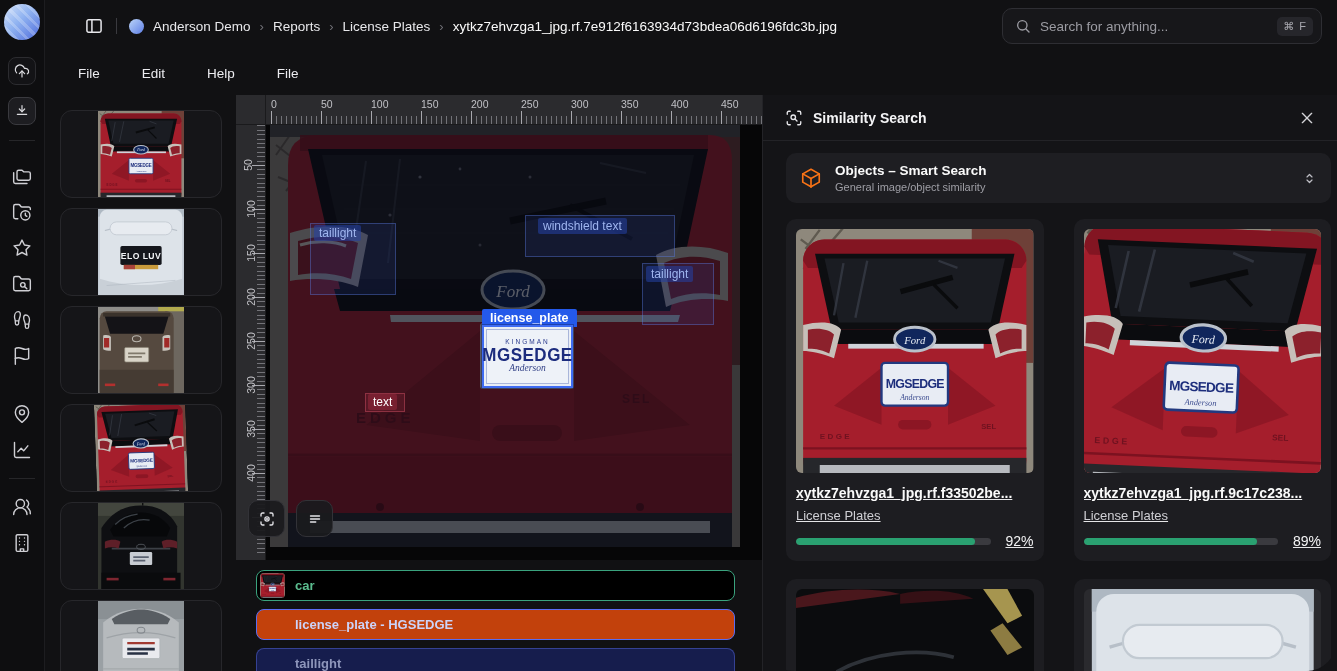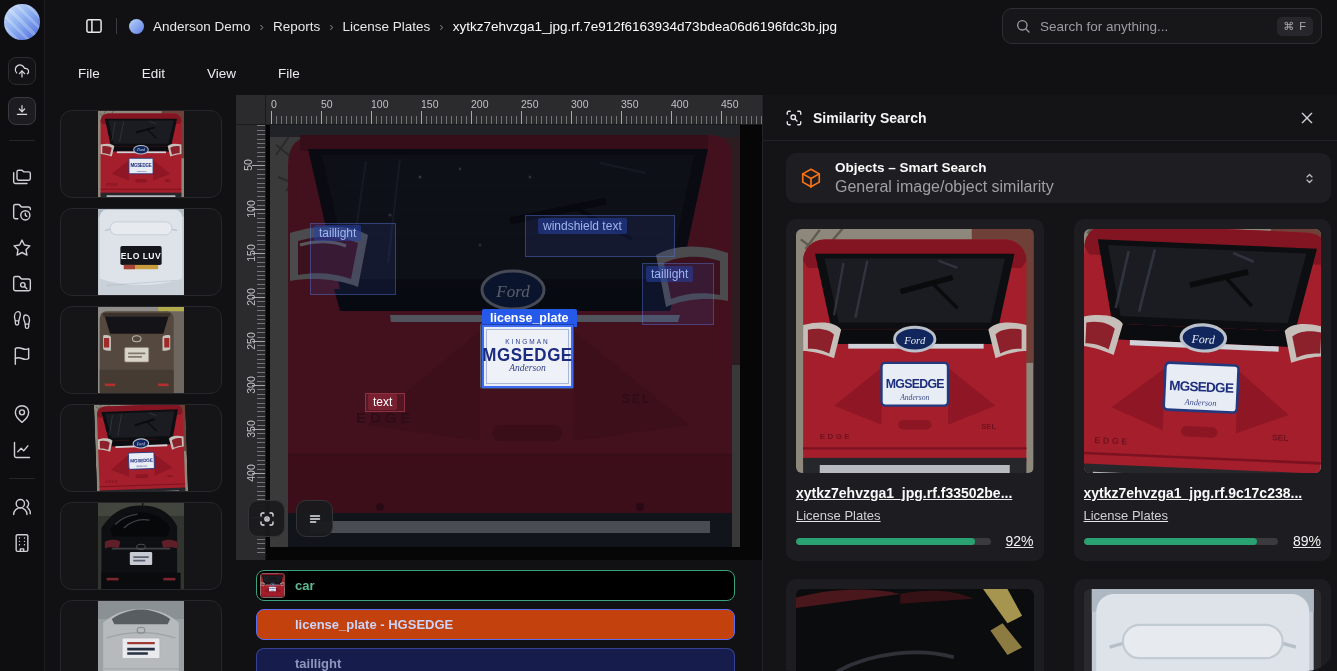--- a/index.html
+++ b/index.html
@@ -103,21 +103,21 @@
 
   
   .right-panel { position:absolute; left:762px; top:95px; right:0; bottom:0; background:#141417; border-left:1px solid #232327; }
   .sim-header { position:absolute; left:0; right:0; top:0; height:46px; display:flex; align-items:center; gap:10px; padding:0 22px; border-bottom:1px solid #232327; }
   .sim-title { font-size:14px; font-weight:bold; color:#f4f4f6; flex:1; }
   .close-btn { color:#d4d4d8; display:flex; cursor:pointer; }
   .sim-body { position:absolute; left:0; right:0; top:47px; bottom:0; padding:11px 6px 0 23px; overflow:hidden;border-radius:31px; }
   .mode-select { height:50px; background:#1e1e22; border-radius:10px; display:flex; align-items:center; gap:13px; padding:0 14px; cursor:pointer; }
   .mode-text { flex:1; }
   .mode-title { font-size:13.5px; font-weight:bold; color:#fafafa; }
-  .mode-sub { font-size:16px; color:#9f9fa6; margin-top:3px; }
+  .mode-sub { font-size:11px; color:#9f9fa6; margin-top:3px; }
   .chev { color:#bdbdc3; display:flex; }
   .results-grid { margin-top:16px; display:grid; grid-template-columns:1fr 1fr; column-gap:30px; row-gap:18px; }
   .result-card { background:#1d1d21; border-radius:10px; padding:10px 10px 12px; cursor:pointer;text-decoration:underline; }
   .card-img { height:244px; border-radius:6px; overflow:hidden; background:#2a2a2e; }
   .card-img svg { display:block; width:100%; height:100%; }
   .rot { width:100%; height:100%; transform:rotate(2.5deg) scale(1.1); }
   .card-title { margin-top:12px; font-size:14px; font-weight:bold; color:#fafafa; white-space:nowrap; overflow:hidden; }
   .card-sub { margin-top:7px; font-size:13px; color:#cfcfd4; }
   .progress-row { margin-top:10px; display:flex; align-items:center; gap:10px; }
   .track { flex:1; height:7px; border-radius:99px; background:#3a3a3f; overflow:hidden; }
@@ -354,21 +354,21 @@
           <path d="m16.5 16.5 4.5 4.5"></path>
         </svg>
       <input type="text" placeholder="Search for anything..." style="">
       <span class="kbd">⌘ F</span>
     </div>
   </header>
 
   <nav class="menu-row">
     <span class="menu-item">File</span>
     <span class="menu-item">Edit</span>
-    <span class="menu-item">View</span>
+    <span class="menu-item">Help</span>
     <span class="menu-item">File</span>
   </nav>
 
   <aside class="thumbs-col">
     <div class="thumb-card">
         <div class="thumb-img">
           <svg viewBox="0 0 100 110" preserveAspectRatio="xMidYMid slice">
             <use href="#sym-redsuv"></use>
           </svg>
         </div>

